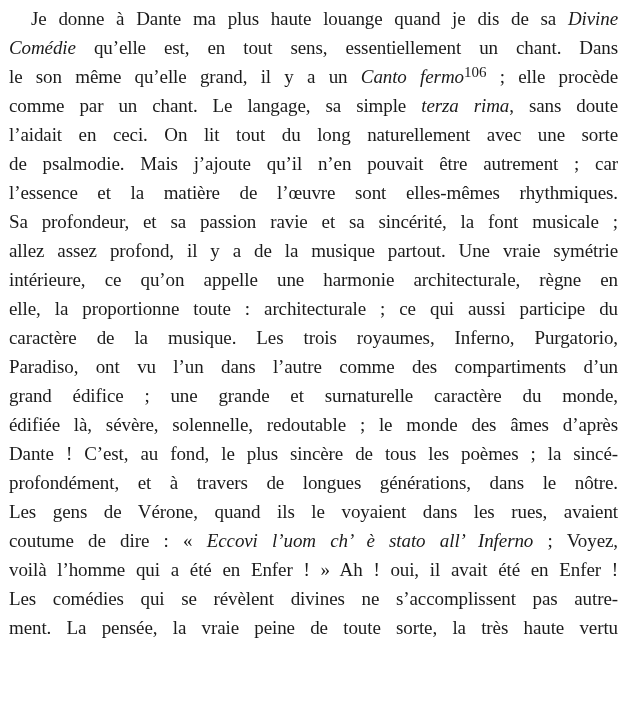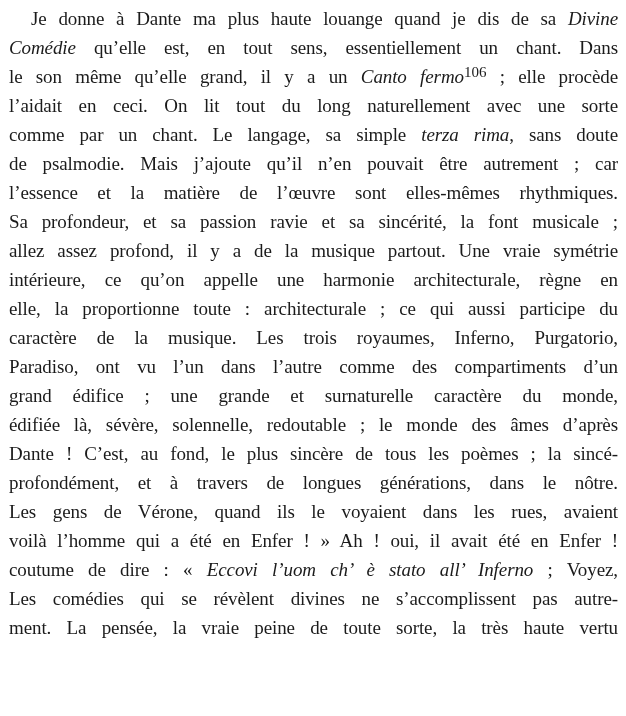--- a/index.html
+++ b/index.html
@@ -48,33 +48,33 @@
   }
 </style>
 </head>
 <body>
 
 <div class="page">
   <div class="paragraph" style="color: rgb(27, 27, 27);">
       <div class="line indent"><span>Je donne à Dante ma plus haute louange quand je dis de sa </span><em>Divine</em></div>
       <div class="line"><em>Comédie</em><span> qu’elle est, en tout sens, essentiellement un chant. Dans</span></div>
       <div class="line"><span>le son même qu’elle grand, il y a un </span><em>Canto fermo</em><sup>106</sup><span> ; elle procède</span></div>
+      <div class="line"><span>comme par un chant. Le langage, sa simple </span><em>terza rima</em><span>, sans doute</span></div>
       <div class="line"><span>l’aidait en ceci. On lit tout du long naturellement avec une sorte</span></div>
-      <div class="line"><span>comme par un chant. Le langage, sa simple </span><em>terza rima</em><span>, sans doute</span></div>
       <div class="line"><span>de psalmodie. Mais j’ajoute qu’il n’en pouvait être autrement ; car</span></div>
       <div class="line"><span>l’essence et la matière de l’œuvre sont elles-mêmes rhythmiques.</span></div>
       <div class="line"><span>Sa profondeur, et sa passion ravie et sa sincérité, la font musicale ;</span></div>
       <div class="line"><span>allez assez profond, il y a de la musique partout. Une vraie symétrie</span></div>
       <div class="line"><span>intérieure, ce qu’on appelle une harmonie architecturale, règne en</span></div>
       <div class="line"><span>elle, la proportionne toute : architecturale ; ce qui aussi participe du</span></div>
       <div class="line"><span>caractère de la musique. Les trois royaumes, Inferno, Purgatorio,</span></div>
       <div class="line"><span>Paradiso, ont vu l’un dans l’autre comme des compartiments d’un</span></div>
       <div class="line"><span>grand édifice ; une grande et surnaturelle caractère du monde,</span></div>
       <div class="line"><span>édifiée là, sévère, solennelle, redoutable ; le monde des âmes d’après</span></div>
       <div class="line"><span>Dante ! C’est, au fond, le plus sincère de tous les poèmes ; la sincé-</span></div>
       <div class="line"><span>profondément, et à travers de longues générations, dans le nôtre.</span></div>
       <div class="line"><span>Les gens de Vérone, quand ils le voyaient dans les rues, avaient</span></div>
+      <div class="line"><span>coutume de dire : « </span><em>Eccovi l’uom ch’ è stato all’ Inferno</em><span> ; Voyez,</span></div>
       <div class="line"><span>voilà l’homme qui a été en Enfer ! » Ah ! oui, il avait été en Enfer !</span></div>
-      <div class="line"><span>coutume de dire : « </span><em>Eccovi l’uom ch’ è stato all’ Inferno</em><span> ; Voyez,</span></div>
       <div class="line"><span>Les comédies qui se révèlent divines ne s’accomplissent pas autre-</span></div>
       <div class="line"><span>ment. La pensée, la vraie peine de toute sorte, la très haute vertu</span></div>
     </div>
 </div>
 
 </body></html>

